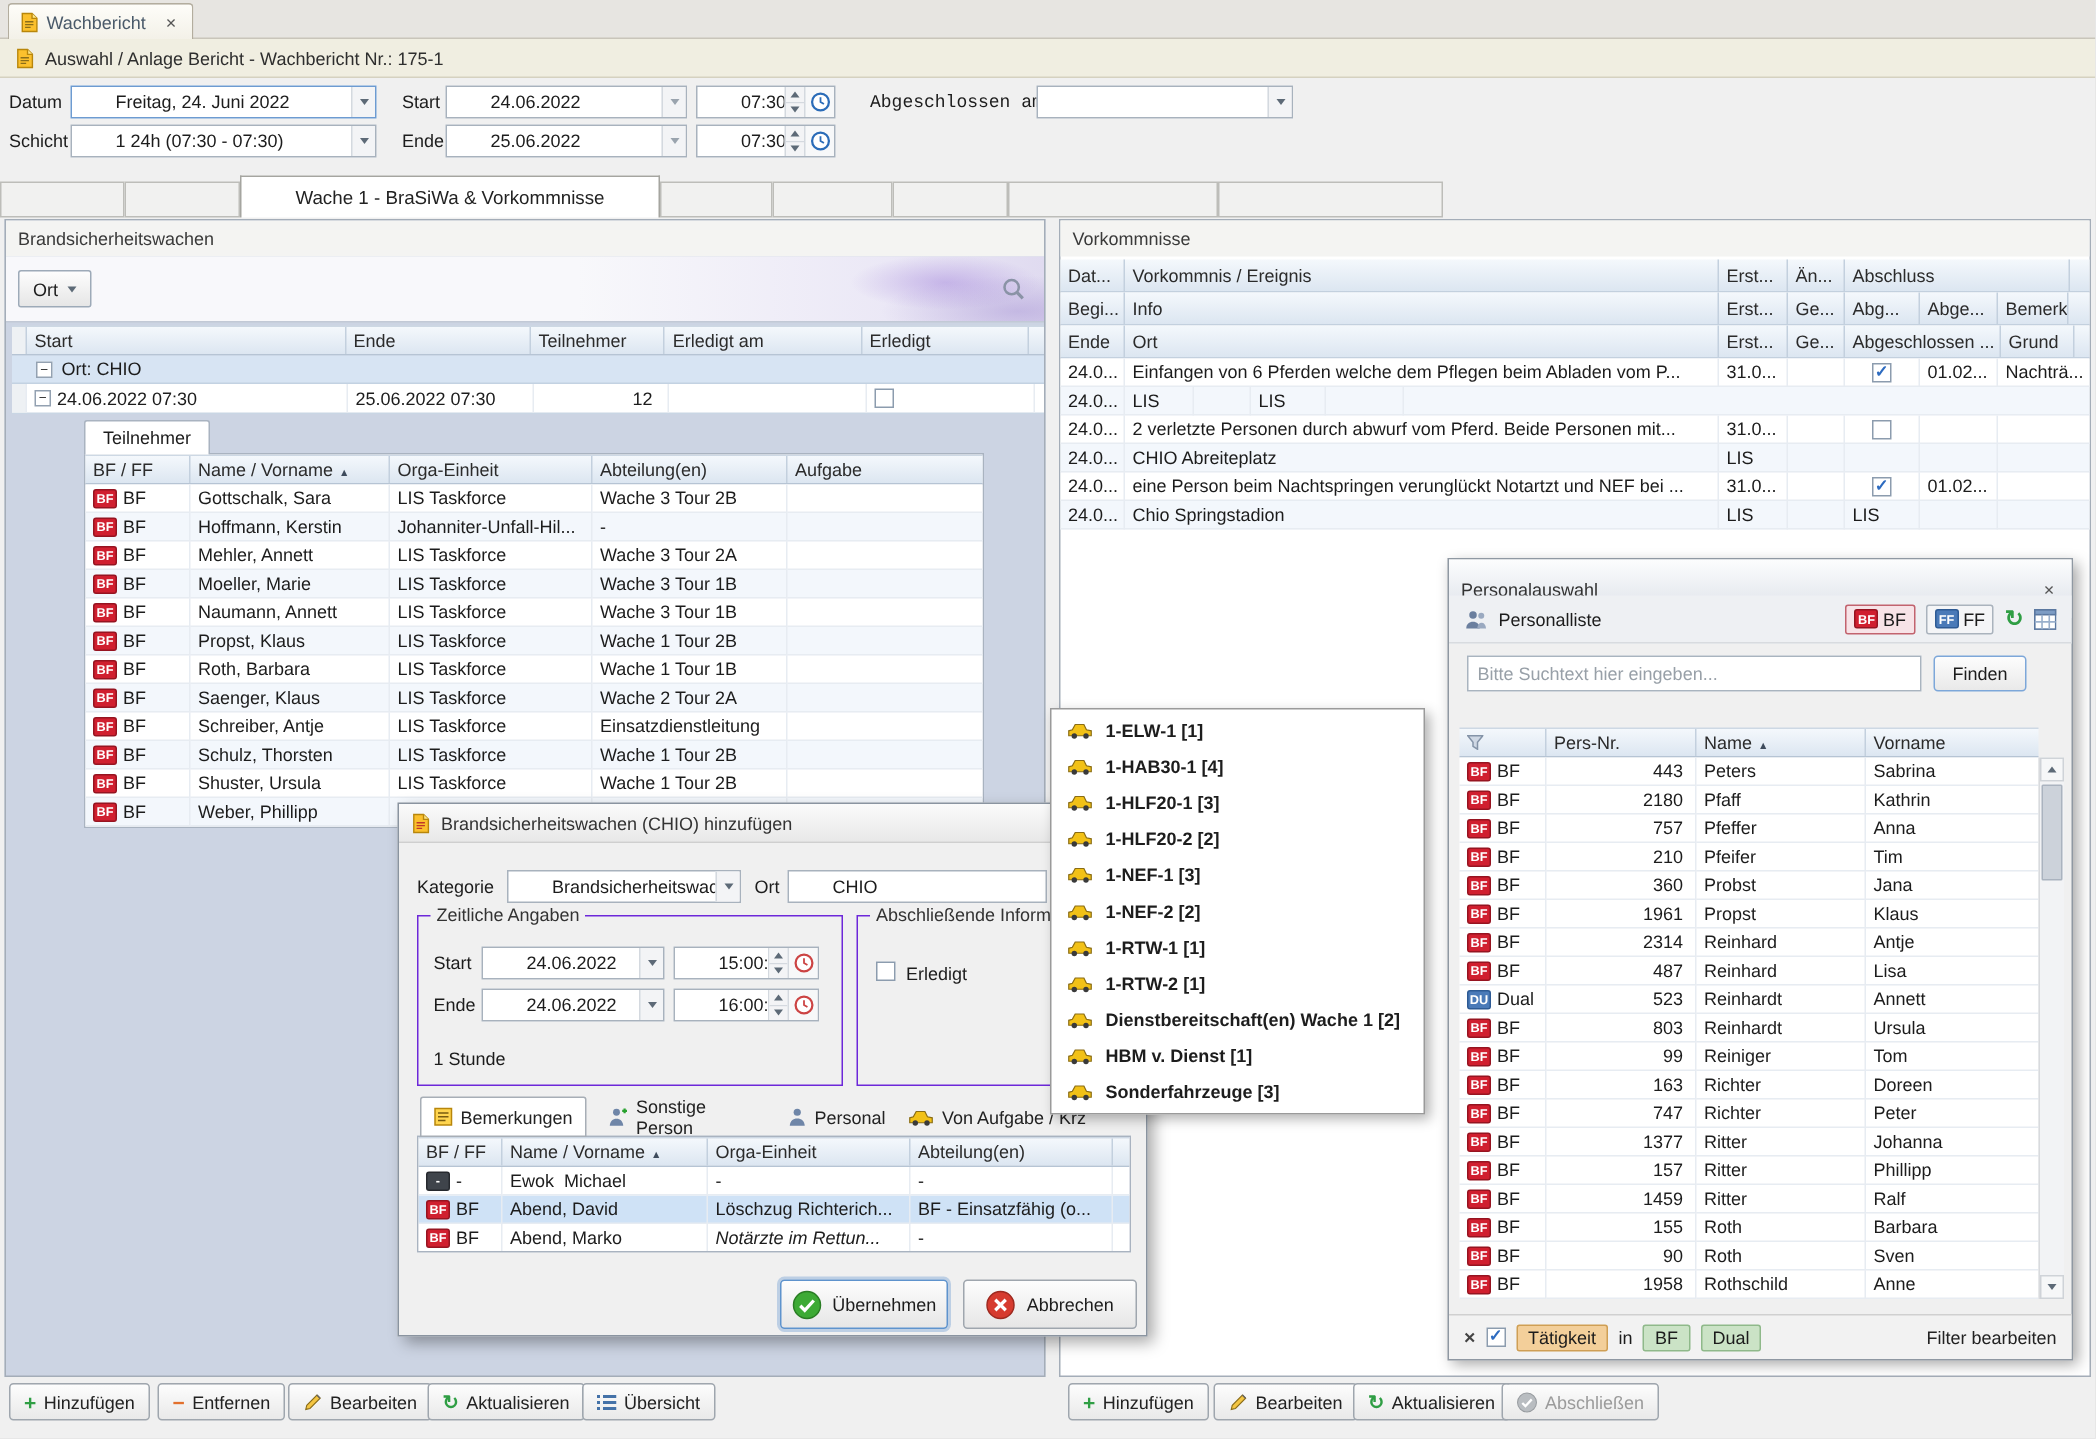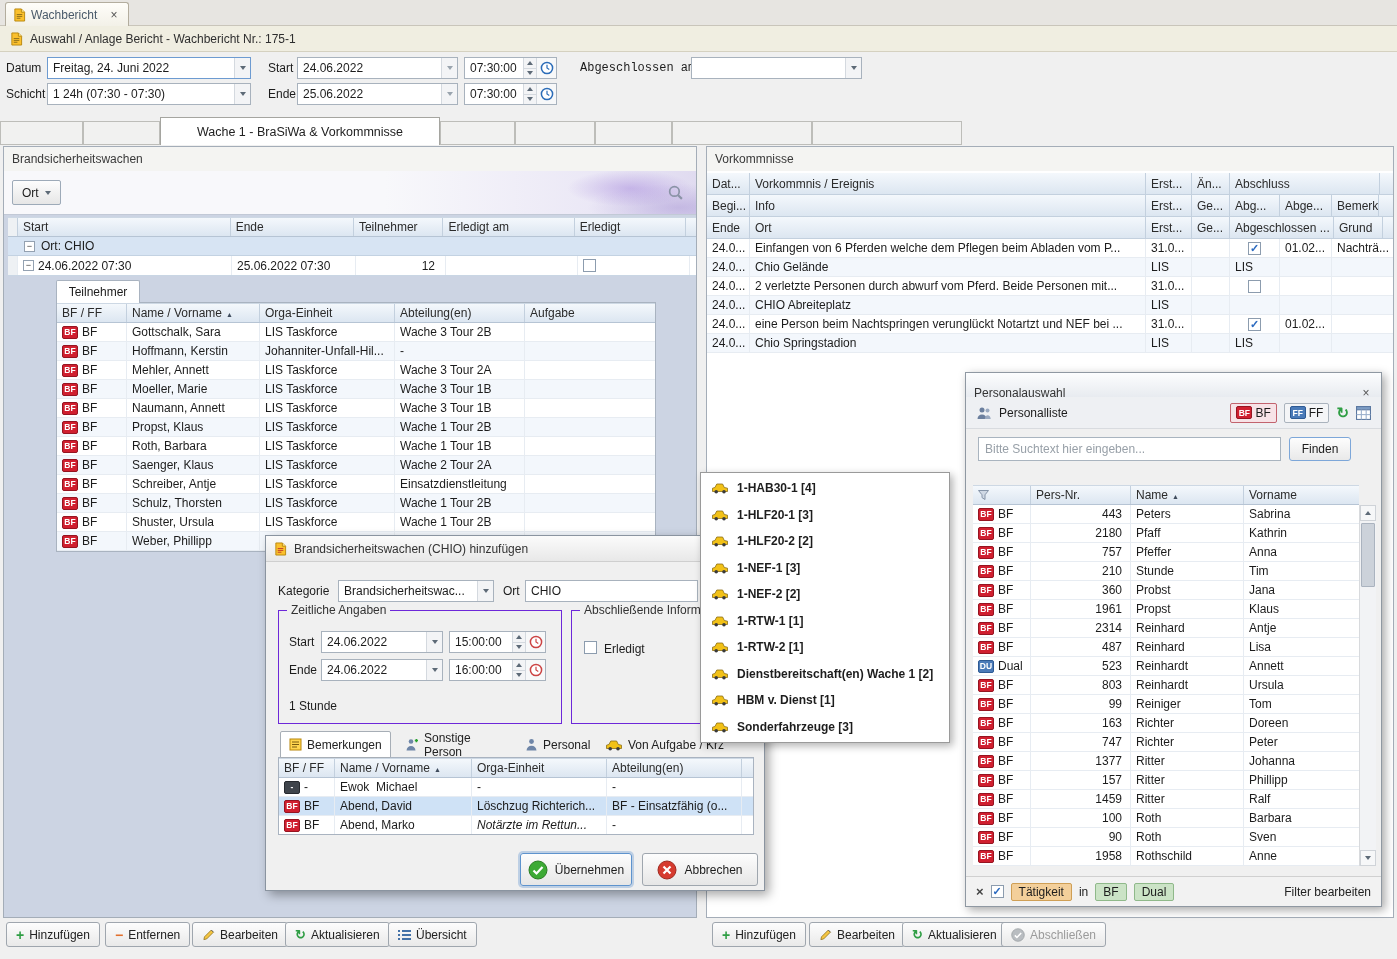--- a/index.html
+++ b/index.html
@@ -11,21 +11,21 @@
 .doc-tabbar{position:absolute;left:0;right:0;top:0;height:26px;background:#e7e5e1;border-bottom:1px solid #c9c5ba;}
 .doc-tab{position:absolute;left:5px;top:2px;height:24px;width:124px;display:flex;align-items:center;gap:5px;padding:0 7px;background:linear-gradient(#fefdf9,#f3f1e8);border:1px solid #b3ad9e;border-bottom:none;border-radius:3px 3px 0 0;}
 .doc-tab-label{color:#4a5a6a;}
 .ic-close{width:14px;height:14px;display:flex;align-items:center;justify-content:center;color:#555;font-size:12px;line-height:1;margin-left:auto;}
 .ic-close::after{content:"×";}
 .breadcrumb{position:absolute;left:0;right:0;top:26px;height:26px;background:#f0eee1;border-bottom:1px solid #d5d1c0;display:flex;align-items:center;gap:7px;padding-left:10px;color:#2e2e2e;}
 
 
 .flabel{position:absolute;height:14px;line-height:14px;white-space:nowrap;}
 .ed{position:absolute;height:22px;background:#fff;border:1px solid #a8b2bd;display:flex;align-items:stretch;}
-.etext{flex:1;display:flex;align-items:center;padding:4px 5px;white-space:pre;overflow:hidden;}
+.etext{flex:1;display:flex;align-items:center;padding:4px 5px;white-space:pre;overflow:hidden;margin-left:24px;}
 .ebtn{width:16px;display:flex;align-items:center;justify-content:center;background:#f3f4f6;border-left:1px solid #d4d9df;}
 .spin{width:13px;display:flex;flex-direction:column;border-left:1px solid #d4d9df;}
 .spin span{flex:1;display:flex;align-items:center;justify-content:center;background:#f3f4f6;}
 .spin span:first-child{border-bottom:1px solid #d4d9df;}
 .clockbtn{width:20px;display:flex;align-items:center;justify-content:center;background:#f7f8f9;border-left:1px solid #d4d9df;}
 .tri-down{width:0;height:0;border-left:3.5px solid transparent;border-right:3.5px solid transparent;border-top:4px solid #5d6a77;}
 .tri-up{width:0;height:0;border-left:3px solid transparent;border-right:3px solid transparent;border-bottom:4px solid #5d6a77;}
 .tri-dim{border-top-color:#9aa4ae;}
 
 
@@ -465,21 +465,20 @@
           <div class="dg-cell" style="width: 43px;">24.0...</div>
           <div class="dg-cell" style="width: 396px;">Einfangen von 6 Pferden welche dem Pflegen beim Abladen vom P...</div>
           <div class="dg-cell" style="width: 46px;">31.0...</div>
           <div class="dg-cell" style="width: 38px;"></div>
           <div class="dg-cell center" style="width: 50px;"><div class="checkbox checked"></div></div>
           <div class="dg-cell" style="width: 52px;">01.02...</div>
           <div class="dg-cell" style="flex: 1 1 0%; border-right: none;">Nachträ...</div>
         </div>
         <div class="dg-row alt">
           <div class="dg-cell" style="width: 43px;">24.0...</div>
-          <div class="dg-cell" style="width: 396px;">Chio Gelände</div>
           <div class="dg-cell" style="width: 46px;">LIS</div>
           <div class="dg-cell" style="width: 38px;"></div>
           <div class="dg-cell" style="width: 50px;">LIS</div>
           <div class="dg-cell" style="width: 52px;"></div>
           <div class="dg-cell" style="flex: 1 1 0%; border-right: none;"></div>
         </div>
         <div class="dg-row">
           <div class="dg-cell" style="width: 43px;">24.0...</div>
           <div class="dg-cell" style="width: 396px;">2 verletzte Personen durch abwurf vom Pferd. Beide Personen mit...</div>
           <div class="dg-cell" style="width: 46px;">31.0...</div>
@@ -652,21 +651,21 @@
         </div>
         <div class="dg-row">
           <div class="dg-cell" style="width: 58px;"><span class="badge b-red">BF</span><span>BF</span></div>
           <div class="dg-cell right" style="width: 100px; padding-right: 8px;">757</div>
           <div class="dg-cell" style="width: 113px;">Pfeffer</div>
           <div class="dg-cell" style="flex: 1 1 0%; border-right: none;">Anna</div>
         </div>
         <div class="dg-row">
           <div class="dg-cell" style="width: 58px;"><span class="badge b-red">BF</span><span>BF</span></div>
           <div class="dg-cell right" style="width: 100px; padding-right: 8px;">210</div>
-          <div class="dg-cell" style="width: 113px;">Stunde</div>
+          <div class="dg-cell" style="width: 113px;">Pfeifer</div>
           <div class="dg-cell" style="flex: 1 1 0%; border-right: none;">Tim</div>
         </div>
         <div class="dg-row">
           <div class="dg-cell" style="width: 58px;"><span class="badge b-red">BF</span><span>BF</span></div>
           <div class="dg-cell right" style="width: 100px; padding-right: 8px;">360</div>
           <div class="dg-cell" style="width: 113px;">Probst</div>
           <div class="dg-cell" style="flex: 1 1 0%; border-right: none;">Jana</div>
         </div>
         <div class="dg-row">
           <div class="dg-cell" style="width: 58px;"><span class="badge b-red">BF</span><span>BF</span></div>
@@ -729,21 +728,21 @@
           <div class="dg-cell" style="flex: 1 1 0%; border-right: none;">Phillipp</div>
         </div>
         <div class="dg-row">
           <div class="dg-cell" style="width: 58px;"><span class="badge b-red">BF</span><span>BF</span></div>
           <div class="dg-cell right" style="width: 100px; padding-right: 8px;">1459</div>
           <div class="dg-cell" style="width: 113px;">Ritter</div>
           <div class="dg-cell" style="flex: 1 1 0%; border-right: none;">Ralf</div>
         </div>
         <div class="dg-row">
           <div class="dg-cell" style="width: 58px;"><span class="badge b-red">BF</span><span>BF</span></div>
-          <div class="dg-cell right" style="width: 100px; padding-right: 8px;">100</div>
+          <div class="dg-cell right" style="width: 100px; padding-right: 8px;">155</div>
           <div class="dg-cell" style="width: 113px;">Roth</div>
           <div class="dg-cell" style="flex: 1 1 0%; border-right: none;">Barbara</div>
         </div>
         <div class="dg-row">
           <div class="dg-cell" style="width: 58px;"><span class="badge b-red">BF</span><span>BF</span></div>
           <div class="dg-cell right" style="width: 100px; padding-right: 8px;">90</div>
           <div class="dg-cell" style="width: 113px;">Roth</div>
           <div class="dg-cell" style="flex: 1 1 0%; border-right: none;">Sven</div>
         </div>
         <div class="dg-row">
@@ -959,107 +958,117 @@
 
   <div class="popup">
       <div class="popup-item">
         <span>
           <svg width="18" height="12" viewBox="0 0 18 12">
             <path d="M1.5 9.5V6.2l2.4-.7L5.8 2h5.8l1.7 3.5 3.2.7v3.3z" fill="#f2c117" stroke="#8a6d15" stroke-width="0.8"></path>
             <circle cx="5.2" cy="9.7" r="1.8" fill="#3a3a3a"></circle>
             <circle cx="13" cy="9.7" r="1.8" fill="#3a3a3a"></circle>
           </svg>
         </span>
-        <span>1-HAB30-1 [4]</span>
+        <span>1-ELW-1 [1]</span>
       </div>
       <div class="popup-item">
         <span>
           <svg width="18" height="12" viewBox="0 0 18 12">
             <path d="M1.5 9.5V6.2l2.4-.7L5.8 2h5.8l1.7 3.5 3.2.7v3.3z" fill="#f2c117" stroke="#8a6d15" stroke-width="0.8"></path>
             <circle cx="5.2" cy="9.7" r="1.8" fill="#3a3a3a"></circle>
             <circle cx="13" cy="9.7" r="1.8" fill="#3a3a3a"></circle>
           </svg>
         </span>
-        <span>1-HLF20-1 [3]</span>
+        <span>1-HAB30-1 [4]</span>
       </div>
       <div class="popup-item">
         <span>
           <svg width="18" height="12" viewBox="0 0 18 12">
             <path d="M1.5 9.5V6.2l2.4-.7L5.8 2h5.8l1.7 3.5 3.2.7v3.3z" fill="#f2c117" stroke="#8a6d15" stroke-width="0.8"></path>
             <circle cx="5.2" cy="9.7" r="1.8" fill="#3a3a3a"></circle>
             <circle cx="13" cy="9.7" r="1.8" fill="#3a3a3a"></circle>
           </svg>
         </span>
-        <span>1-HLF20-2 [2]</span>
+        <span>1-HLF20-1 [3]</span>
       </div>
       <div class="popup-item">
         <span>
           <svg width="18" height="12" viewBox="0 0 18 12">
             <path d="M1.5 9.5V6.2l2.4-.7L5.8 2h5.8l1.7 3.5 3.2.7v3.3z" fill="#f2c117" stroke="#8a6d15" stroke-width="0.8"></path>
             <circle cx="5.2" cy="9.7" r="1.8" fill="#3a3a3a"></circle>
             <circle cx="13" cy="9.7" r="1.8" fill="#3a3a3a"></circle>
           </svg>
         </span>
-        <span>1-NEF-1 [3]</span>
+        <span>1-HLF20-2 [2]</span>
       </div>
       <div class="popup-item">
         <span>
           <svg width="18" height="12" viewBox="0 0 18 12">
             <path d="M1.5 9.5V6.2l2.4-.7L5.8 2h5.8l1.7 3.5 3.2.7v3.3z" fill="#f2c117" stroke="#8a6d15" stroke-width="0.8"></path>
             <circle cx="5.2" cy="9.7" r="1.8" fill="#3a3a3a"></circle>
             <circle cx="13" cy="9.7" r="1.8" fill="#3a3a3a"></circle>
           </svg>
         </span>
-        <span>1-NEF-2 [2]</span>
+        <span>1-NEF-1 [3]</span>
       </div>
       <div class="popup-item">
         <span>
           <svg width="18" height="12" viewBox="0 0 18 12">
             <path d="M1.5 9.5V6.2l2.4-.7L5.8 2h5.8l1.7 3.5 3.2.7v3.3z" fill="#f2c117" stroke="#8a6d15" stroke-width="0.8"></path>
             <circle cx="5.2" cy="9.7" r="1.8" fill="#3a3a3a"></circle>
             <circle cx="13" cy="9.7" r="1.8" fill="#3a3a3a"></circle>
           </svg>
         </span>
-        <span>1-RTW-1 [1]</span>
+        <span>1-NEF-2 [2]</span>
       </div>
       <div class="popup-item">
         <span>
           <svg width="18" height="12" viewBox="0 0 18 12">
             <path d="M1.5 9.5V6.2l2.4-.7L5.8 2h5.8l1.7 3.5 3.2.7v3.3z" fill="#f2c117" stroke="#8a6d15" stroke-width="0.8"></path>
             <circle cx="5.2" cy="9.7" r="1.8" fill="#3a3a3a"></circle>
             <circle cx="13" cy="9.7" r="1.8" fill="#3a3a3a"></circle>
           </svg>
         </span>
-        <span>1-RTW-2 [1]</span>
+        <span>1-RTW-1 [1]</span>
       </div>
       <div class="popup-item">
         <span>
           <svg width="18" height="12" viewBox="0 0 18 12">
             <path d="M1.5 9.5V6.2l2.4-.7L5.8 2h5.8l1.7 3.5 3.2.7v3.3z" fill="#f2c117" stroke="#8a6d15" stroke-width="0.8"></path>
             <circle cx="5.2" cy="9.7" r="1.8" fill="#3a3a3a"></circle>
             <circle cx="13" cy="9.7" r="1.8" fill="#3a3a3a"></circle>
           </svg>
         </span>
-        <span>Dienstbereitschaft(en) Wache 1 [2]</span>
+        <span>1-RTW-2 [1]</span>
       </div>
       <div class="popup-item">
         <span>
           <svg width="18" height="12" viewBox="0 0 18 12">
             <path d="M1.5 9.5V6.2l2.4-.7L5.8 2h5.8l1.7 3.5 3.2.7v3.3z" fill="#f2c117" stroke="#8a6d15" stroke-width="0.8"></path>
             <circle cx="5.2" cy="9.7" r="1.8" fill="#3a3a3a"></circle>
             <circle cx="13" cy="9.7" r="1.8" fill="#3a3a3a"></circle>
           </svg>
         </span>
-        <span>HBM v. Dienst [1]</span>
+        <span>Dienstbereitschaft(en) Wache 1 [2]</span>
       </div>
       <div class="popup-item">
         <span>
           <svg width="18" height="12" viewBox="0 0 18 12">
             <path d="M1.5 9.5V6.2l2.4-.7L5.8 2h5.8l1.7 3.5 3.2.7v3.3z" fill="#f2c117" stroke="#8a6d15" stroke-width="0.8"></path>
             <circle cx="5.2" cy="9.7" r="1.8" fill="#3a3a3a"></circle>
             <circle cx="13" cy="9.7" r="1.8" fill="#3a3a3a"></circle>
           </svg>
         </span>
+        <span>HBM v. Dienst [1]</span>
+      </div>
+      <div class="popup-item">
+        <span>
+          <svg width="18" height="12" viewBox="0 0 18 12">
+            <path d="M1.5 9.5V6.2l2.4-.7L5.8 2h5.8l1.7 3.5 3.2.7v3.3z" fill="#f2c117" stroke="#8a6d15" stroke-width="0.8"></path>
+            <circle cx="5.2" cy="9.7" r="1.8" fill="#3a3a3a"></circle>
+            <circle cx="13" cy="9.7" r="1.8" fill="#3a3a3a"></circle>
+          </svg>
+        </span>
         <span>Sonderfahrzeuge [3]</span>
       </div>
     </div>
 
 </div>
 
 </body></html>

